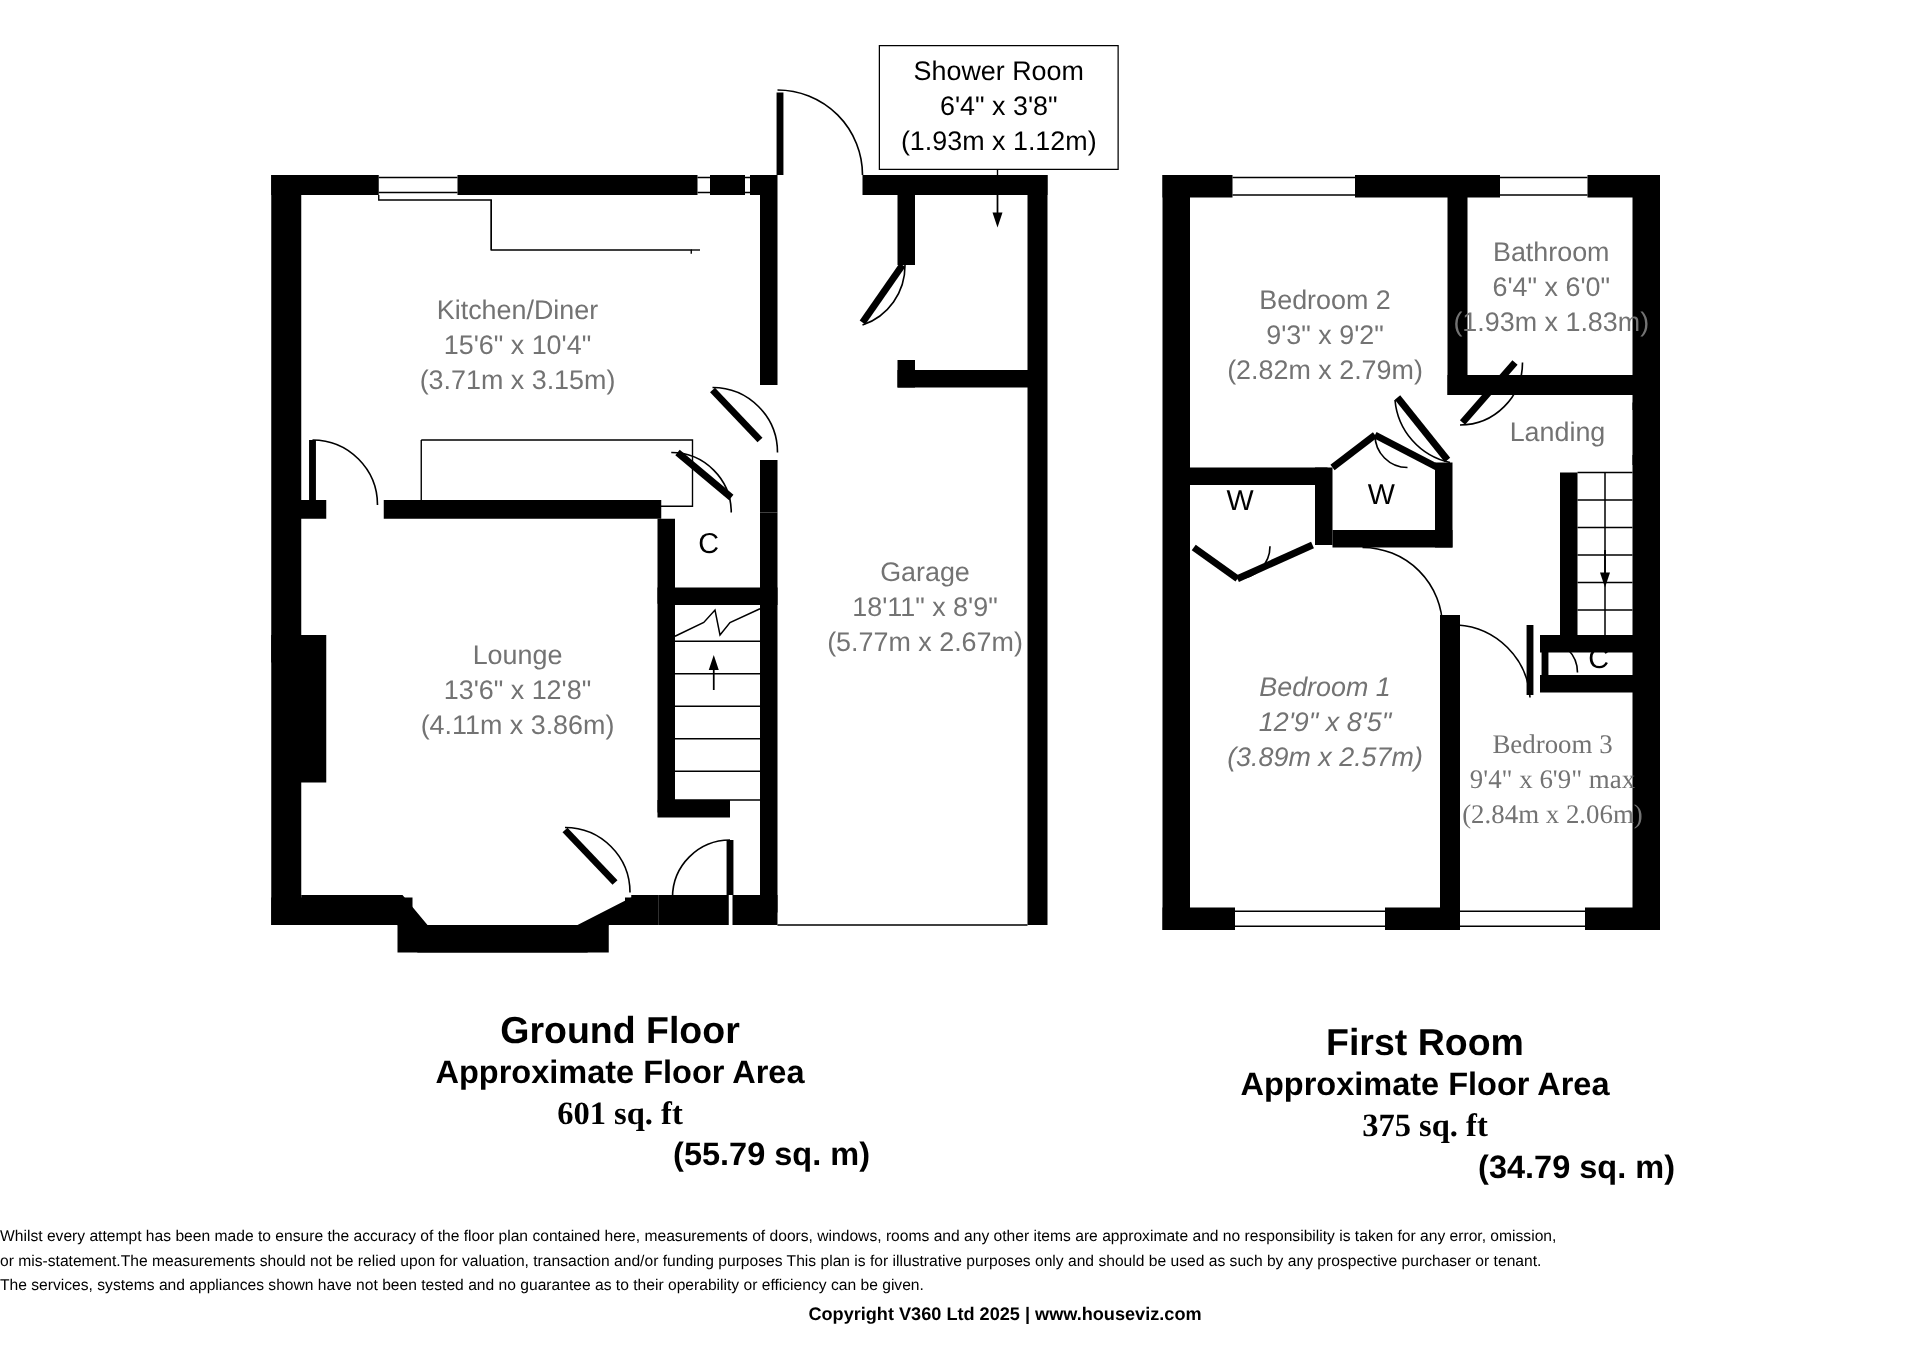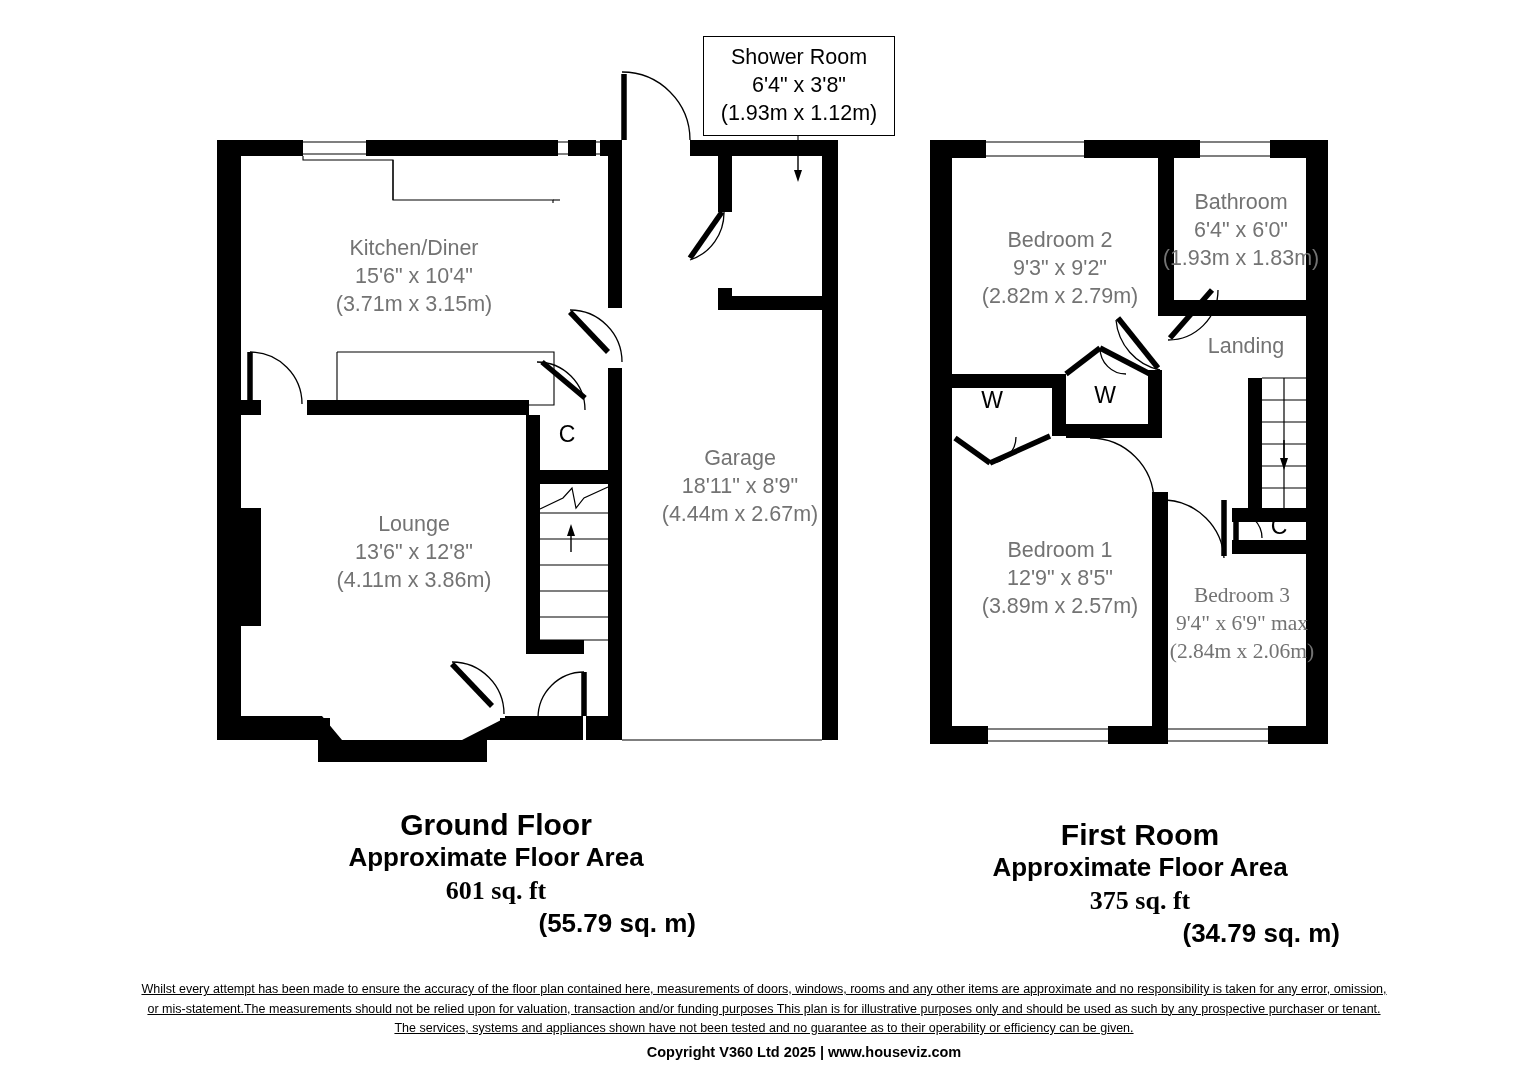--- a/index.html
+++ b/index.html
@@ -73,25 +73,23 @@
   }
   .area-block .t1 { display: block; font-size: 30px; }
   .area-block .t2 { display: block; font-size: 26px; }
   .area-block .t3 { display: block; font-size: 26px; font-family: Liberation Serif, serif; }
   .area-block .t4 { display: block; font-size: 26px; text-align: right; }
 
   .disclaimer {
     position: absolute;
     left: 0;
     width: 1528px;
-    text-align: center;
     font-size: 12.5px;
     line-height: 19.5px;
     color: #000000;
-    text-decoration: underline;
   }
   .disclaimer .dl { display: block; }
   .copyright {
     position: absolute;
     left: 0;
     width: 1528px;
     text-align: center;
     font-size: 14.5px;
     font-weight: bold;
     color: #000000;
@@ -291,21 +289,21 @@
 
   <div class="roomlabel" style="left:294px; top:510px; width:240px;">
     <span class="ln">Lounge</span>
     <span class="ln">13'6" x 12'8"</span>
     <span class="ln">(4.11m x 3.86m)</span>
   </div>
 
   <div class="roomlabel" style="left:620px; top:444px; width:240px;">
     <span class="ln">Garage</span>
     <span class="ln">18'11" x 8'9"</span>
-    <span class="ln">(4.44m x 2.67m)</span>
+    <span class="ln">(5.77m x 2.67m)</span>
   </div>
 
   <div class="closet-letter" style="left:550px; top:423px; width:34px;">C</div>
 
   <div class="roomlabel" style="left:955px; top:226px; width:210px;">
     <span class="ln">Bedroom 2</span>
     <span class="ln">9'3" x 9'2"</span>
     <span class="ln">(2.82m x 2.79m)</span>
   </div>
 
@@ -313,21 +311,21 @@
     <span class="ln">Bathroom</span>
     <span class="ln">6'4" x 6'0"</span>
     <span class="ln">(1.93m x 1.83m)</span>
   </div>
 
   <div class="roomlabel" style="left:1186px; top:332px; width:120px;">Landing</div>
 
   <div class="closet-letter" style="left:972px; top:389px; width:40px;">W</div>
   <div class="closet-letter" style="left:1085px; top:384px; width:40px;">W</div>
 
-  <div class="roomlabel" style="left:955px; top:536px; width:210px;">
+  <div class="roomlabel" style="left:955px; top:536px; width:210px;font-style:italic;">
     <span class="ln">Bedroom 1</span>
     <span class="ln">12'9" x 8'5"</span>
     <span class="ln">(3.89m x 2.57m)</span>
   </div>
 
   <div class="closet-letter" style="left:1262px; top:515px; width:34px;">C</div>
 
   <div class="roomlabel" style="left:1152px; top:581px; width:180px;font-family:Liberation Serif, serif;">
     <span class="ln">Bedroom 3</span>
     <span class="ln">9'4" x 6'9" max</span>

